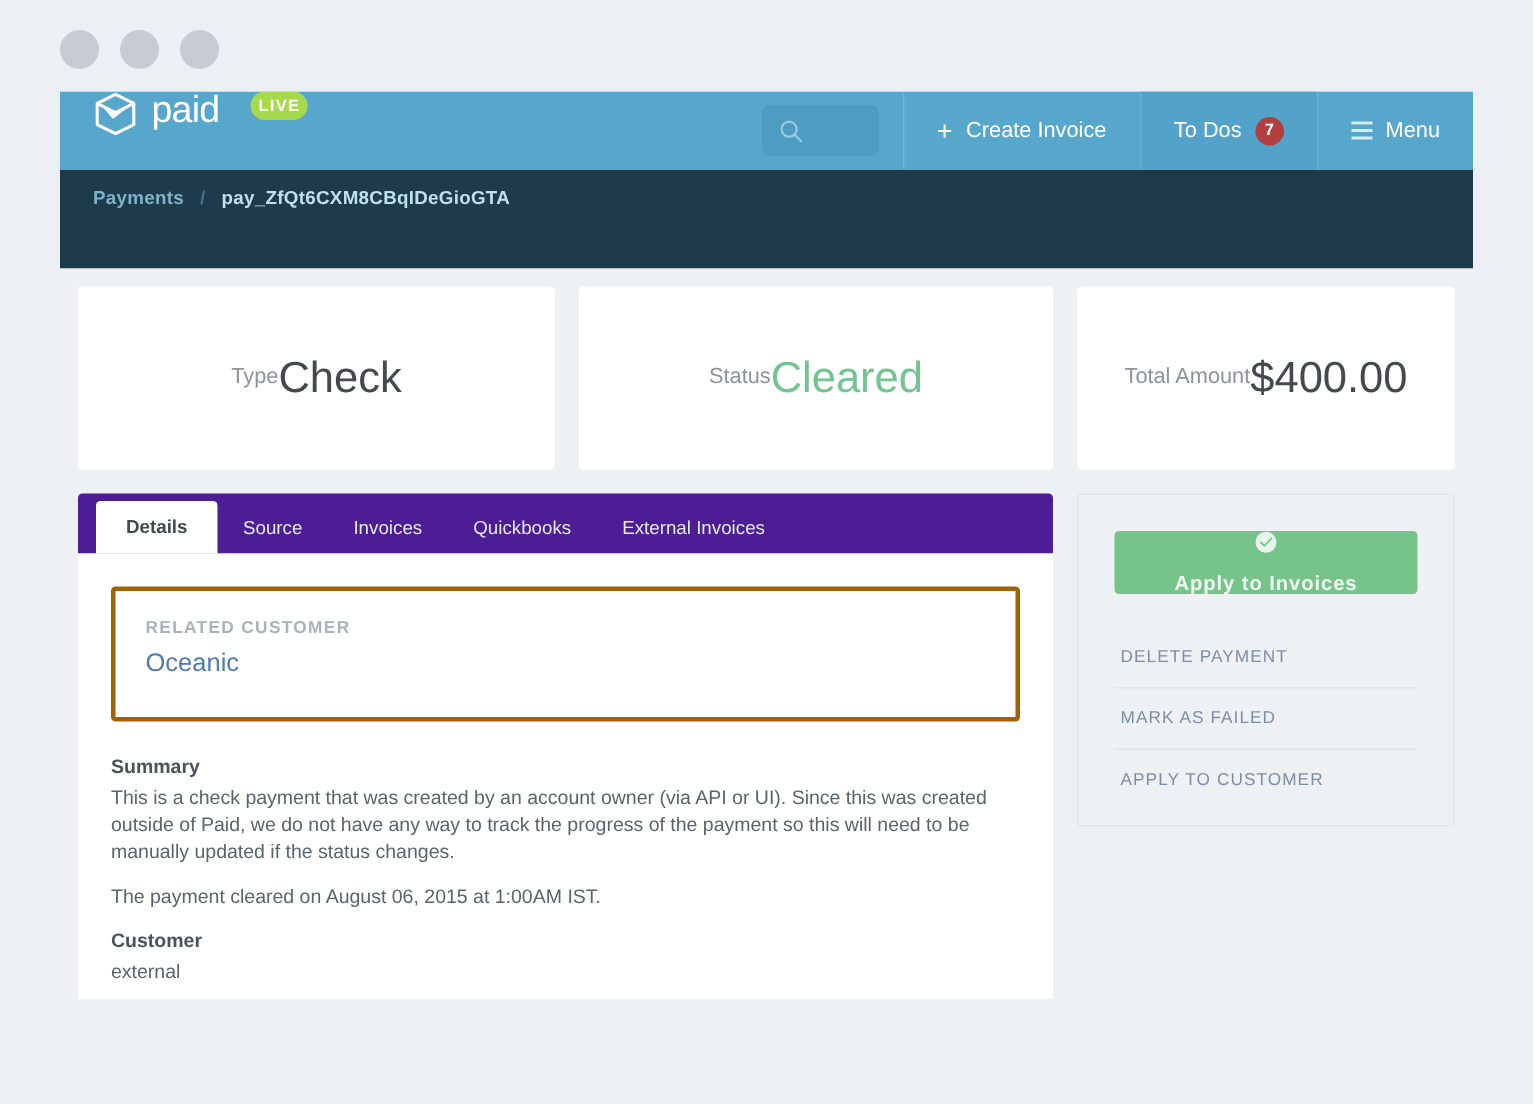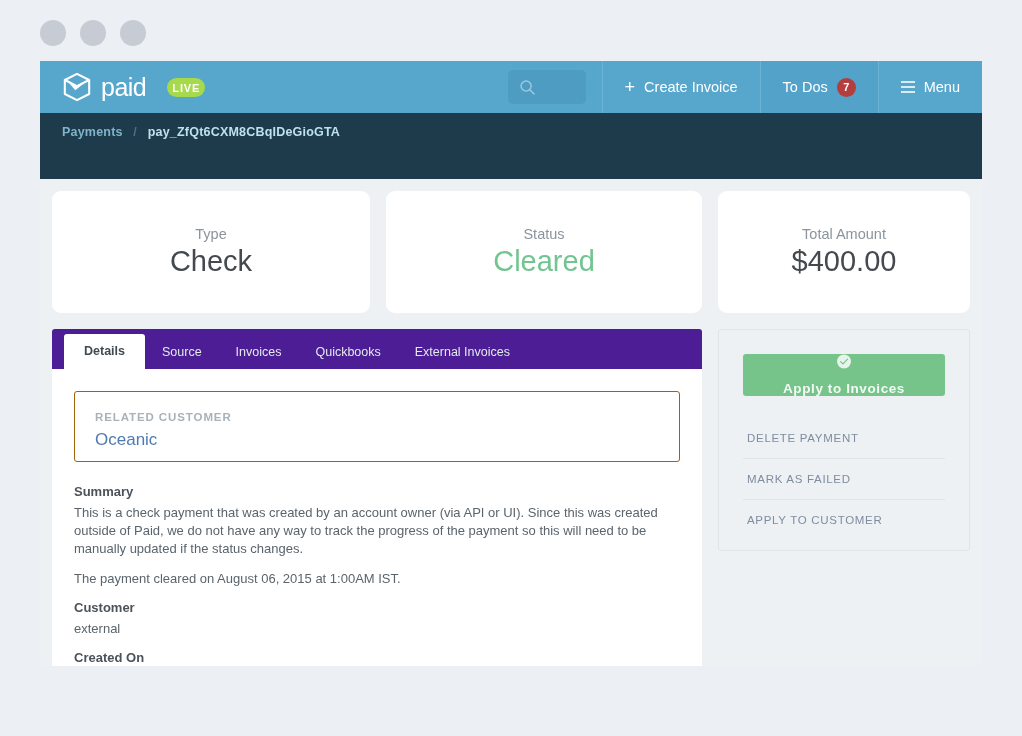--- a/index.html
+++ b/index.html
@@ -31,21 +31,21 @@
   }
 
   
   .topnav {
     height: 52px;
     background: #57a7cd;
     display: flex; align-items: stretch;
     position: relative;
   }
   .brand {
-    display: flex; align-items: center; gap: 9px;
+    display: flex; align-items: flex-start; gap: 9px;
     padding-left: 22px;
     flex: 1 1 auto;
   }
   .logo-mark { width: 30px; height: 30px; display: block; }
   .brand-name {
     color: #ffffff; font-size: 25px; letter-spacing: -0.5px;
     font-weight: 400; line-height: 1;
   }
   .live-badge {
     background: #a6d94b; color: #ffffff;
@@ -102,23 +102,23 @@
   .page {
     padding: 12px 12px 0 12px;
     background: #eef1f4;
     height: calc(605px - 52px - 61px);
   }
 
   
   .stat-row { display: flex; gap: 16px; }
   .stat-card {
     background: #ffffff;
-    border-radius: 9px;
+    border-radius: 3px;
     height: 122px;
-    display: flex; flex-direction: column;
+    display: flex; flex-direction: row;
     align-items: center; justify-content: center;
   }
   .stat-card.a { width: 318px; }
   .stat-card.b { width: 316px; }
   .stat-card.c { flex: 1; }
   .stat-label {
     font-size: 14.5px; color: #8b949c; margin-bottom: 3px;
   }
   .stat-value { font-size: 29px; font-weight: 400; color: #5a646d; }
   .stat-value.green { color: #72c490; }
@@ -149,23 +149,23 @@
   }
 
   .panel {
     background: #ffffff;
     padding: 22px 22px 0 22px;
     height: 323px;
     overflow: hidden;
   }
 
   .customer-box {
-    border: 1px solid #a16207;
+    border: 3px solid #a16207;
     border-radius: 3px;
-    padding: 19px 20px 11px;
+    padding: 19px 20px 26px;
     margin-bottom: 22px;
   }
   .customer-label {
     font-size: 11.5px; letter-spacing: 0.9px;
     color: #a9b2b9; font-weight: bold; text-transform: uppercase;
     margin-bottom: 7px;
   }
   .customer-name { font-size: 17px; color: #4f7ab0; cursor: pointer; }
 
   .field-head {

